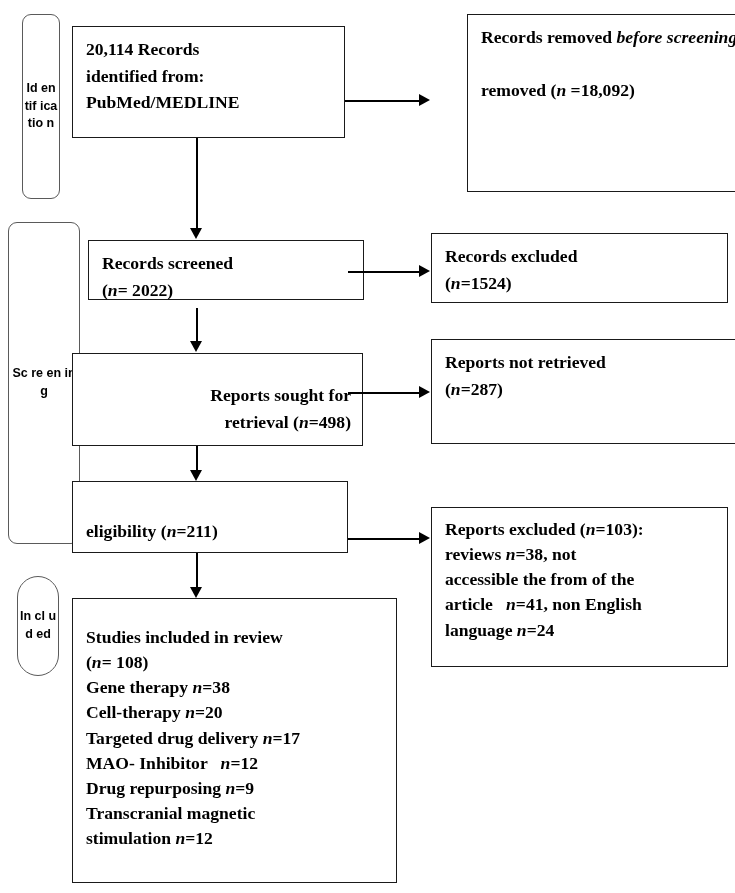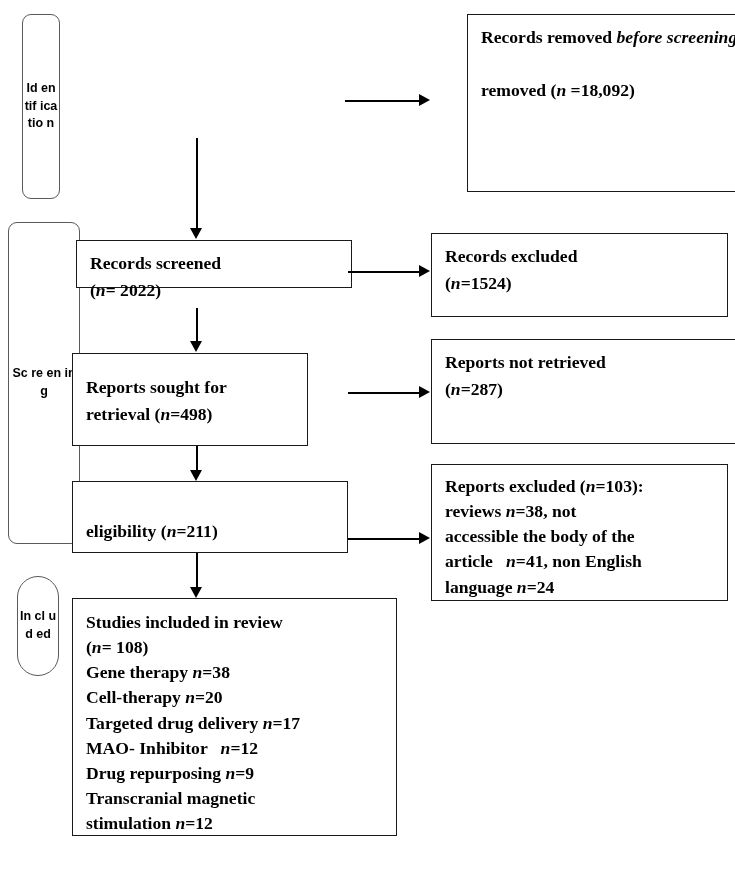--- a/index.html
+++ b/index.html
@@ -128,50 +128,53 @@
 g</div>
   </div>
 
   <div class="phase-bar" style="left:17px; top:576px; width:42px; height:100px;border-radius:21px;">
     <div class="phase-text">In
 cl
 ud
 ed</div>
   </div>
 
+  <div class="box" style="left:72px; top:26px; width:273px; height:112px;">
+    <div class="box-text"><span>20,114 Records</span><br><span>identified from:</span><br><span>PubMed/MEDLINE</span></div>
+  </div>
 
   <div class="box" style="left:431px; top:14px; width:297px; height:178px;margin-left:36px;">
     <div class="box-text"><span>Records removed </span><em class="phrase">before screening:</em><br><span class="indent"></span><br><span>removed (</span><em class="n">n</em><span> =18,092)</span></div>
   </div>
 
-  <div class="box" style="left:76px; top:240px; width:276px; height:48px;">
+  <div class="box" style="left:88px; top:240px; width:276px; height:60px;">
     <div class="box-text"><span>Records screened</span><br><span>(</span><em class="n">n</em><span>= 2022)</span></div>
   </div>
 
-  <div class="box" style="left:431px; top:233px; width:297px; height:84px;">
+  <div class="box" style="left:431px; top:233px; width:297px; height:70px;">
     <div class="box-text"><span>Records excluded</span><br><span>(</span><em class="n">n</em><span>=1524)</span></div>
   </div>
 
-  <div class="box" style="left:72px; top:353px; width:236px; height:93px; padding-top:20px;">
+  <div class="box" style="left:72px; top:353px; width:291px; height:93px; padding-top:28px;text-align:right;">
     <div class="box-text"><span>Reports sought for</span><br><span>retrieval (</span><em class="n">n</em><span>=498)</span></div>
   </div>
 
   <div class="box" style="left:431px; top:339px; width:334px; height:105px;">
     <div class="box-text"><span>Reports not retrieved</span><br><span>(</span><em class="n">n</em><span>=287)</span></div>
   </div>
 
   <div class="box" style="left:72px; top:481px; width:276px; height:72px;">
     <div class="box-text"><br><span>eligibility (</span><em class="n">n</em><span>=211)</span></div>
   </div>
 
-  <div class="box" style="left:431px; top:464px; width:297px; height:137px;">
-    <div class="box-text tight"><span>Reports excluded (</span><em class="n">n</em><span>=103):</span><br><span>reviews </span><em class="n">n</em><span>=38, not</span><br><span>accessible the body of the</span><br><span>article   </span><em class="n">n</em><span>=41, non English</span><br><span>language </span><em class="n">n</em><span>=24</span></div>
-  </div>
-
-  <div class="box" style="left:72px; top:598px; width:325px; height:238px; padding-top:11px;">
+  <div class="box" style="left:431px; top:507px; width:297px; height:160px;">
+    <div class="box-text tight"><span>Reports excluded (</span><em class="n">n</em><span>=103):</span><br><span>reviews </span><em class="n">n</em><span>=38, not</span><br><span>accessible the from of the</span><br><span>article   </span><em class="n">n</em><span>=41, non English</span><br><span>language </span><em class="n">n</em><span>=24</span></div>
+  </div>
+
+  <div class="box" style="left:72px; top:598px; width:325px; height:285px; padding-top:26px;">
     <div class="box-text tight"><span>Studies included in review</span><br><span>(</span><em class="n">n</em><span>= 108)</span><br><span>Gene therapy </span><em class="n">n</em><span>=38</span><br><span>Cell-therapy </span><em class="n">n</em><span>=20</span><br><span>Targeted drug delivery </span><em class="n">n</em><span>=17</span><br><span>MAO- Inhibitor   </span><em class="n">n</em><span>=12</span><br><span>Drug repurposing </span><em class="n">n</em><span>=9</span><br><span>Transcranial magnetic</span><br><span>stimulation </span><em class="n">n</em><span>=12</span></div>
   </div>
 
   <div class="v-line" style="left:196px; top:138px; height:91px;"></div>
   <div class="arrow-down" style="left:190px; top:228px;"></div>
 
   <div class="h-line" style="left:345px; top:100px; width:74px;"></div>
   <div class="arrow-right" style="left:419px; top:94px;"></div>
 
   <div class="v-line" style="left:196px; top:308px; height:34px;"></div>

